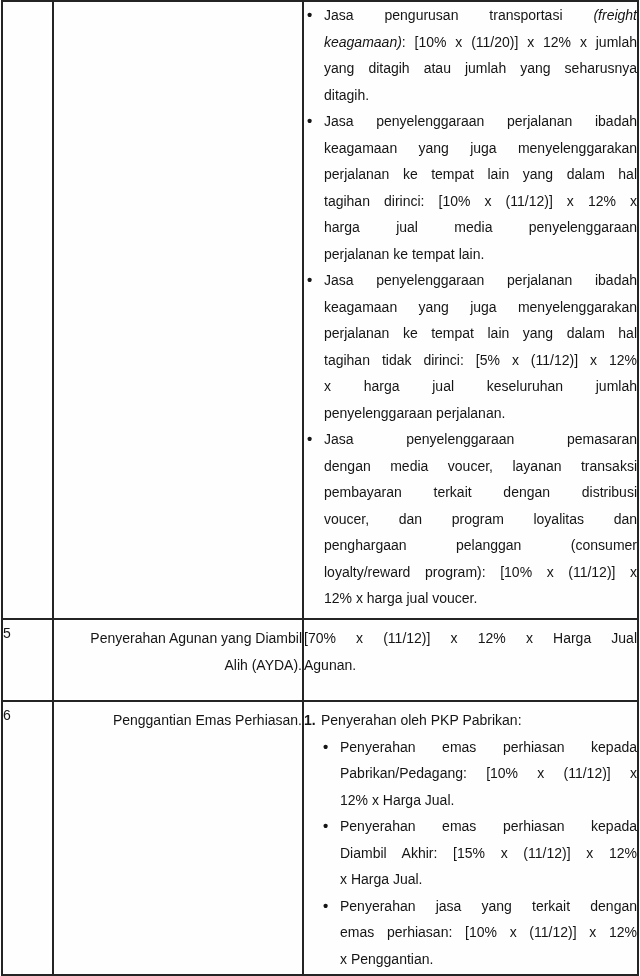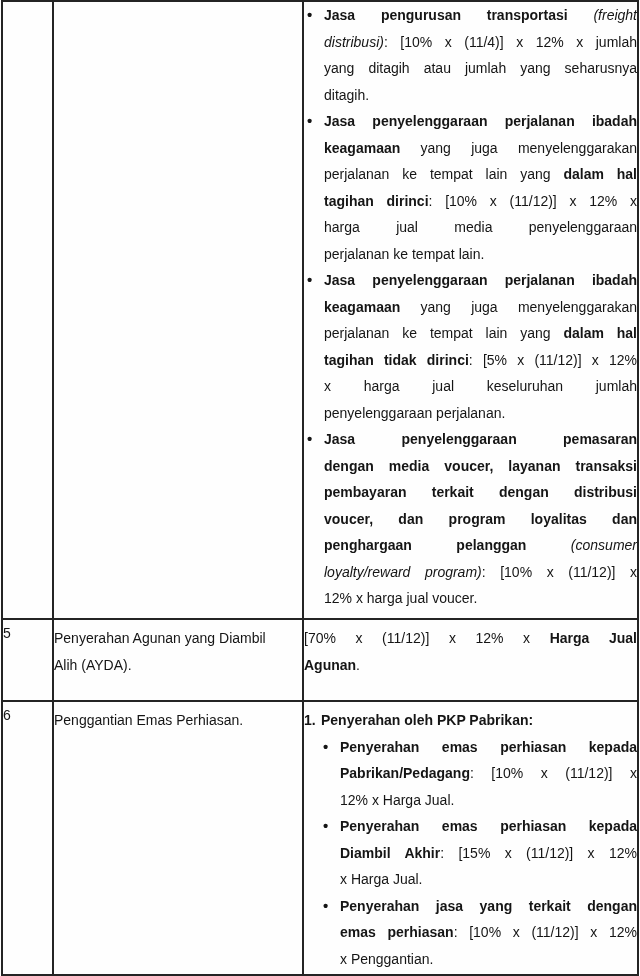--- a/index.html
+++ b/index.html
@@ -38,23 +38,23 @@
   td.c2 { padding: 2px 12px 0 10px; }
   td.c3 { padding: 2px 6px 0 6px; }
   tr.r5 td, tr.r6 td { padding-top: 5px; }
   .line {
     line-height: 26.5px;
     min-height: 26.5px;
     white-space: normal;
   }
   .j .line { text-align: justify; text-align-last: justify; }
   .j .line.last { text-align-last: left; }
-  .lf .line { text-align: left; }
-  .seg.b  { font-weight: 700; }
-  .seg.i  { font-style: italic; }
+  .lf .line { text-align: right; }
+  .seg.b  { font-weight: 400; }
+  .seg.i  { }
   .seg.bi { font-weight: 400; font-style: italic; }
   .bullet-item { position: relative; padding-left: 20px; }
   .bullet-item .bullet-dot {
     position: absolute; left: 3px; top: 0;
     line-height: 26.5px; font-weight: 700; font-size: 15px;
   }
   .numbered { position: relative; padding-left: 17px; }
   .numbered .num-label {
     position: absolute; left: 0; top: 0;
     line-height: 26.5px; font-weight: 700;
@@ -79,21 +79,21 @@
         </td>
         <td class="c2 lf">
           <div></div>
         </td>
         <td class="c3 j">
           <div>
               <div class="bullet-item">
                 <span class="bullet-dot">•</span>
                 <div class="bullet-body">
                   <div class="line"><span class="seg b">Jasa pengurusan transportasi </span><span class="seg bi">(freight</span></div>
-                  <div class="line"><span class="seg bi">distribusi)</span><span class="seg r">: [10% x (11/4)] x 12% x jumlah</span></div>
+                  <div class="line"><span class="seg bi">keagamaan)</span><span class="seg r">: [10% x (11/20)] x 12% x jumlah</span></div>
                   <div class="line"><span class="seg r">yang ditagih atau jumlah yang seharusnya</span></div>
                   <div class="line last"><span class="seg r">ditagih.</span></div>
                 </div>
               </div>
               <div class="bullet-item">
                 <span class="bullet-dot">•</span>
                 <div class="bullet-body">
                   <div class="line"><span class="seg b">Jasa penyelenggaraan perjalanan ibadah</span></div>
                   <div class="line"><span class="seg b">keagamaan</span><span class="seg r"> yang juga menyelenggarakan</span></div>
                   <div class="line"><span class="seg r">perjalanan ke tempat lain yang </span><span class="seg b">dalam hal</span></div>

